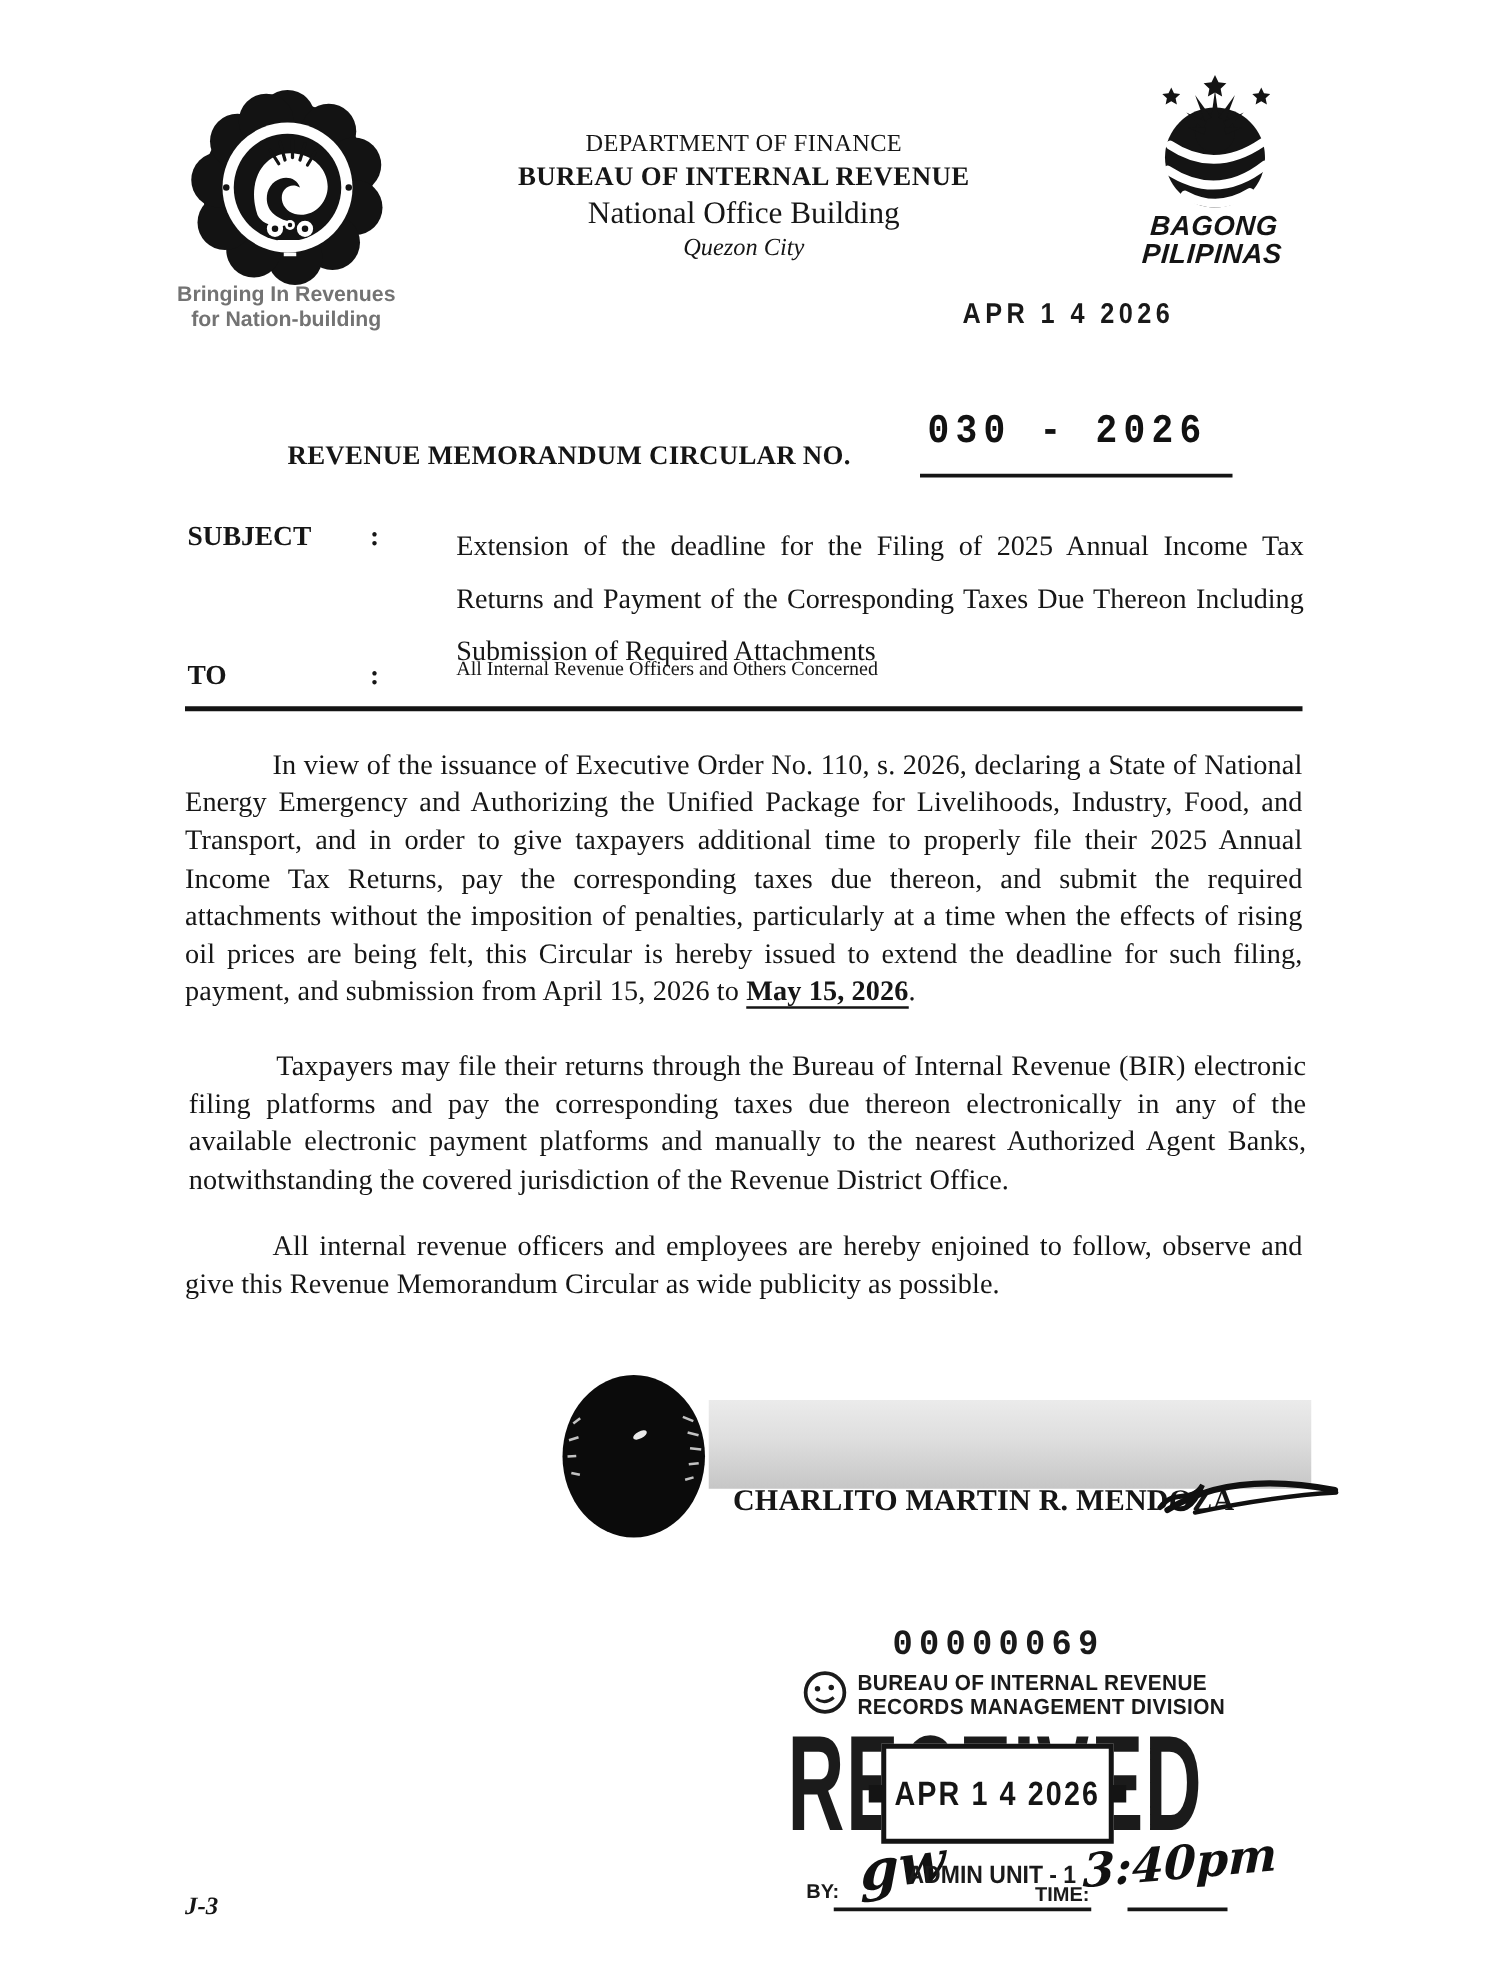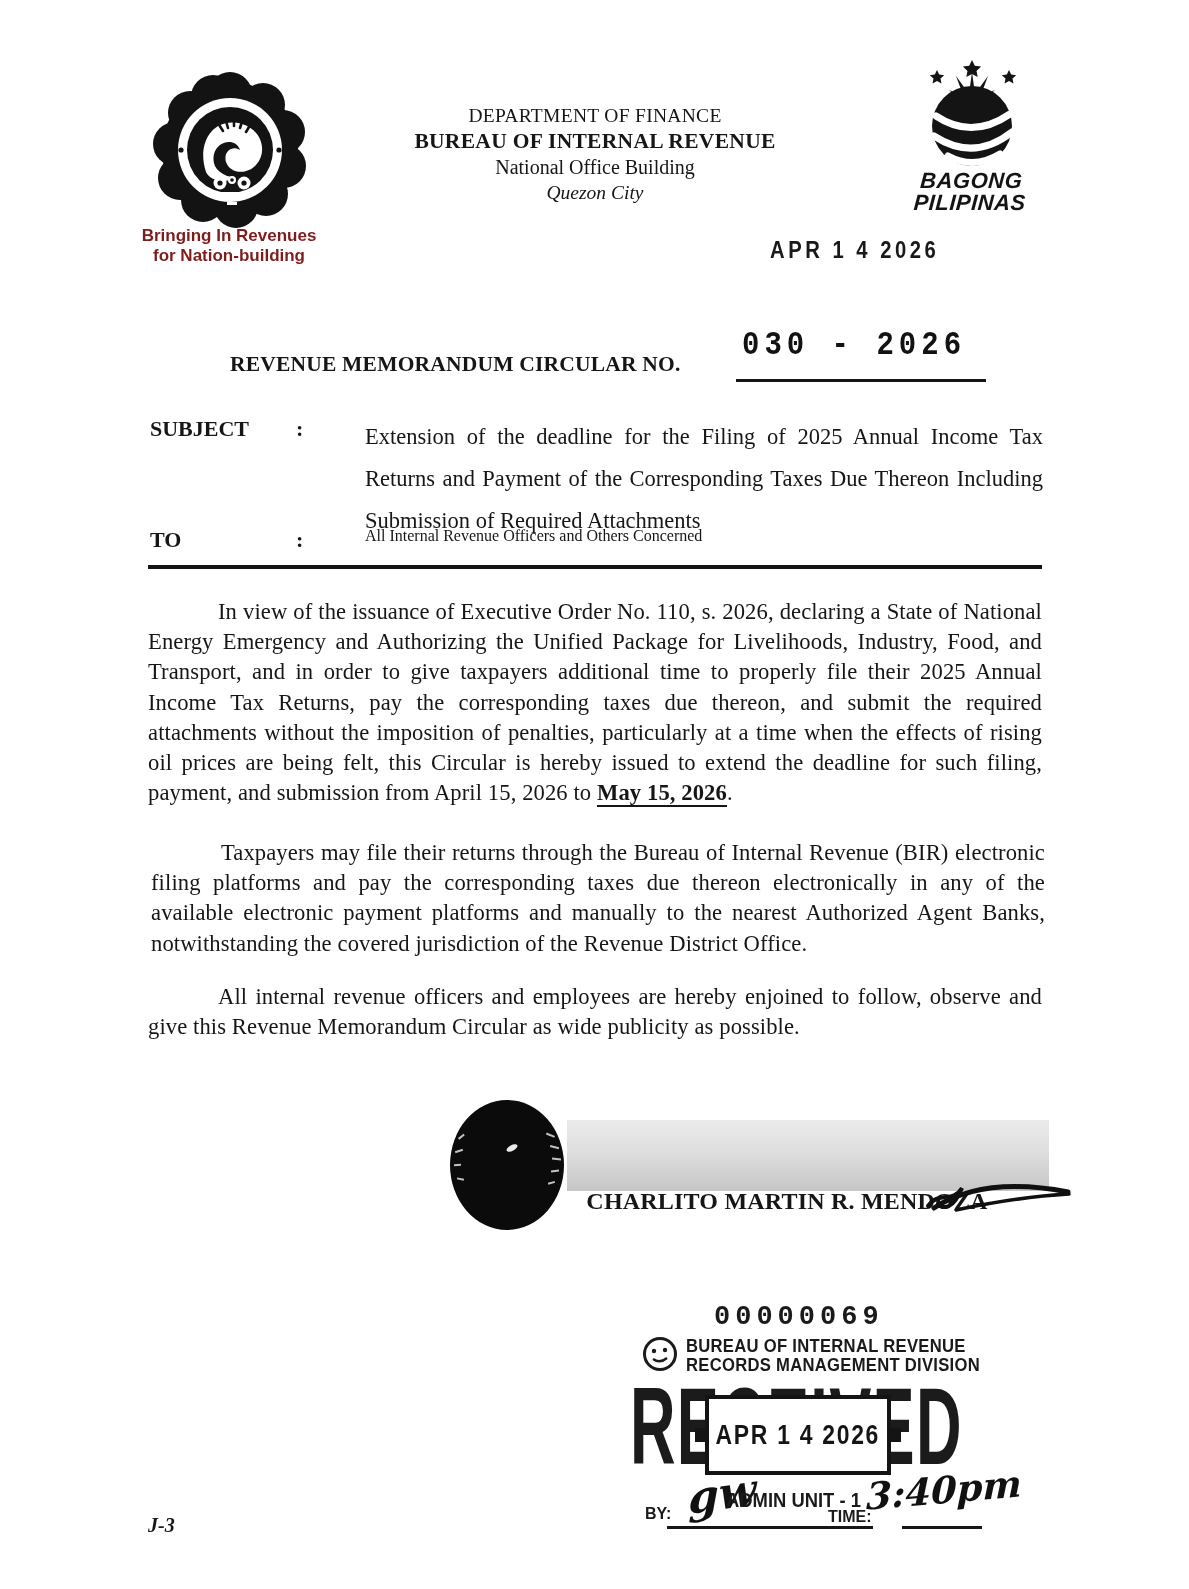--- a/index.html
+++ b/index.html
@@ -7,24 +7,24 @@
     position:relative;width:1189px;height:1589px;background:#ffffff;
     font-family:"Liberation Serif",serif;color:#161616;overflow:hidden;
   }
   .abs{position:absolute;}
 
   
   .hdr-center{left:350px;top:102px;width:490px;text-align:center;line-height:1.18;}
   .hdr-l1{font-size:19.5px;letter-spacing:.3px;}
   .hdr-l2{font-size:19.5px;letter-spacing:.3px;margin-top:2px;}
   .hdr-l3{font-size:21.5px;font-weight:bold;letter-spacing:.3px;margin-top:2px;}
-  .hdr-l4{font-size:20px;margin-top:2px;}
+  .hdr-l4{font-size:25px;margin-top:2px;}
   .hdr-l5{font-size:19.5px;font-style:italic;margin-top:1px;}
   .tagline{left:124px;top:226px;width:210px;text-align:center;
-    font-family:"Liberation Sans",sans-serif;font-weight:bold;font-size:17px;line-height:20px;color:#7f1d1d;}
+    font-family:"Liberation Sans",sans-serif;font-weight:bold;font-size:17px;line-height:20px;color:#737373;}
   .bagong-word{left:888px;top:170px;width:165px;text-align:center;
     font-family:"Liberation Sans",sans-serif;font-weight:bold;font-style:italic;
     font-size:22px;line-height:22px;letter-spacing:.5px;color:#141414;transform:skewX(-4deg);}
   .stamp-font{font-family:"Liberation Sans",sans-serif;font-weight:bold;color:#191919;}
   .date-top{left:770px;top:237px;font-size:23px;letter-spacing:4px;transform:scaleX(.88);transform-origin:left top;white-space:nowrap;}
 
   
   .rmc-label{left:230px;top:352px;font-size:21.5px;font-weight:bold;letter-spacing:.2px;white-space:nowrap;}
   .rmc-number{left:742px;top:327px;font-family:"Liberation Mono",monospace;font-weight:bold;
     font-size:29px;letter-spacing:5px;color:#121212;transform:scaleY(1.12);transform-origin:left top;white-space:nowrap;}

